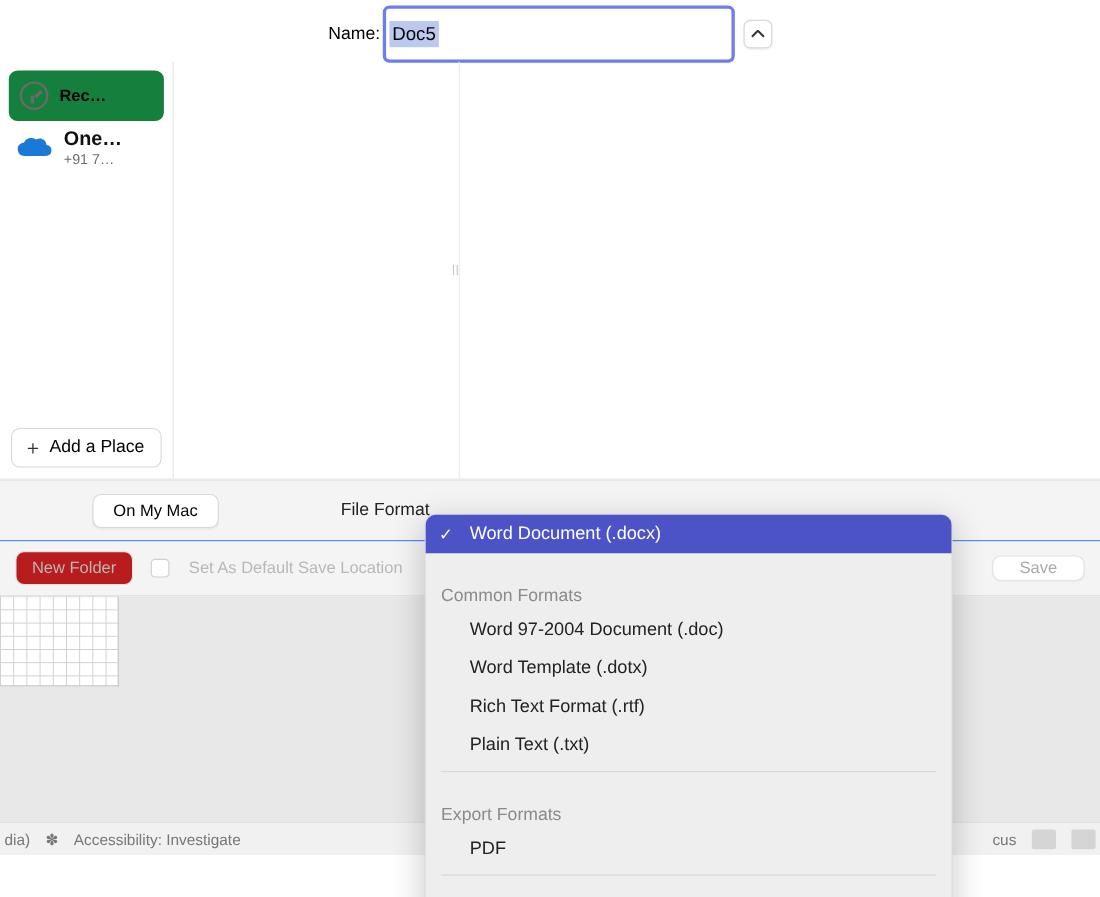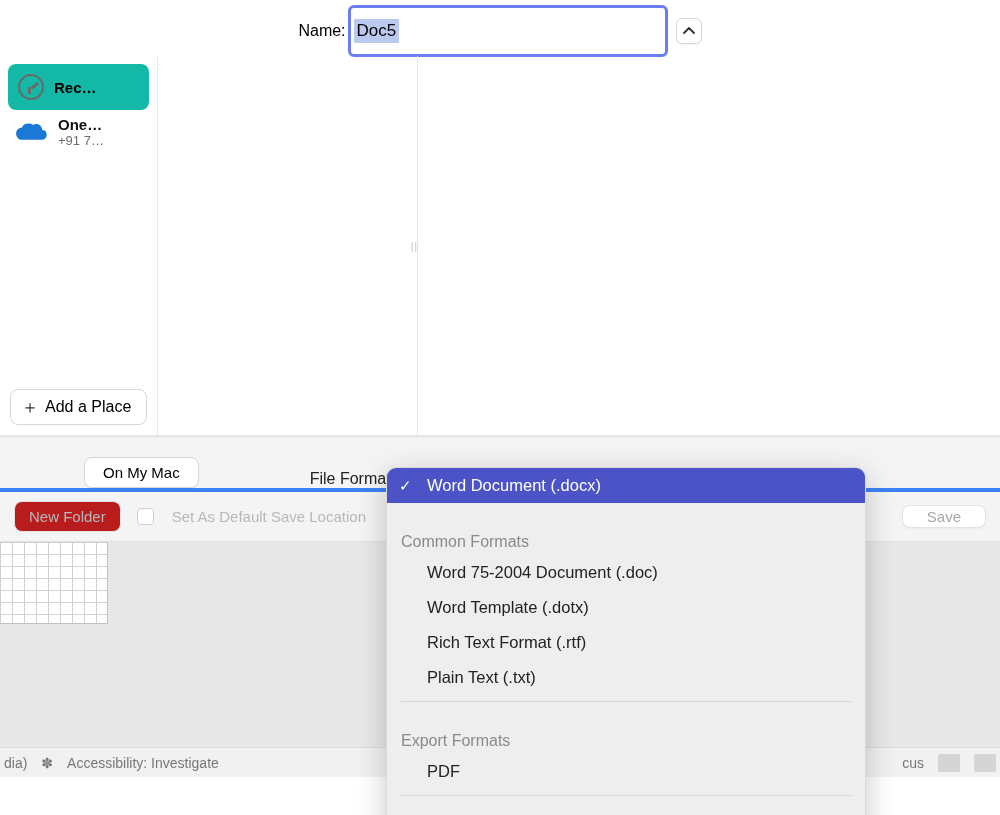--- a/index.html
+++ b/index.html
@@ -56,21 +56,21 @@
   }
   .sidebar-item {
     display: flex;
     align-items: center;
     gap: 10px;
     padding: 10px 10px;
     border-radius: 8px;
     cursor: pointer;
     font-size: 15px;
   }
-  .sidebar-item.active { background: #14b8a6; font-weight: 600; }
+  .sidebar-item.active { background: #15803d; font-weight: 600; }
   .clock-icon {
     width: 26px; height: 26px; border: 2.5px solid #6a6a6a; border-radius: 50%;
     position: relative; flex-shrink: 0;
   }
   .clock-icon::before, .clock-icon::after {
     content: ""; position: absolute; background: #6a6a6a; left: 50%; top: 50%;
     transform-origin: left top;
   }
   .clock-icon::before { width: 8px; height: 2.5px; transform: rotate(-40deg); }
   .clock-icon::after  { width: 7px; height: 2.5px; transform: rotate(90deg); }
@@ -79,21 +79,21 @@
   }
   .onedrive-row {
     display: flex; align-items: center; gap: 10px; padding: 6px 6px;
     cursor: pointer;
   }
   .cloud-icon {
     width: 34px; height: 22px; position: relative; flex-shrink: 0;
   }
   .cloud-icon svg { width: 34px; height: 22px; }
   .od-text { display: flex; flex-direction: column; overflow: hidden; }
-  .od-title { font-size: 15px; font-weight: 600; color: #111; white-space: nowrap; overflow: hidden; text-overflow: ellipsis; }
+  .od-title { font-size: 18px; font-weight: 600; color: #111; white-space: nowrap; overflow: hidden; text-overflow: ellipsis; }
   .od-sub   { font-size: 13px; color: #6e6e6e; white-space: nowrap; overflow: hidden; text-overflow: ellipsis; }
   .add-place {
     position: absolute; bottom: 10px; left: 10px; right: 10px;
     border: 1px solid #d7d7d7; border-radius: 8px; background: #fff;
     padding: 8px 10px; font-size: 16px; display: flex; align-items: center; gap: 6px;
     cursor: pointer;
   }
   .plus { font-size: 18px; line-height: 1; color: #333; }
   .filecol {
     width: 260px; border-right: 1px solid #e8e8e8; position: relative;
@@ -101,24 +101,24 @@
   .splitter {
     position: absolute; right: -1px; top: 50%; transform: translateY(-50%);
     font-size: 10px; color: #bdbdbd; letter-spacing: 1px;
   }
   .preview { flex: 1; }
 
   
   .formatbar {
     background: #f4f4f4;
     border-top: 1px solid #e1e1e1;
-    border-bottom: 4px solid #3b82f6;
+    border-bottom: 1px solid #3b82f6;
     height: 56px;
     display: flex;
-    align-items: flex-end;
+    align-items: center;
     padding: 0 14px;
     gap: 5px;
     position: relative;
   }
   .pill-btn {
     background: #fff; border: 1px solid #d7d7d7; border-radius: 8px;
     padding: 6px 18px; font-size: 15px; cursor: pointer;
     box-shadow: 0 1px 1px rgba(0,0,0,0.04);
   }
   .pill-btn.on-my-mac { margin-left: 70px; }
@@ -282,21 +282,21 @@
     </span>
   </div>
 </div>
 
 <div class="dropdown">
   <div class="dd-item selected">
     <span class="check">✓</span>
     <span>Word Document (.docx)</span>
   </div>
   <div class="dd-header">Common Formats</div>
-  <div class="dd-item"><span>Word 75-2004 Document (.doc)</span></div>
+  <div class="dd-item"><span>Word 97-2004 Document (.doc)</span></div>
   <div class="dd-item"><span>Word Template (.dotx)</span></div>
   <div class="dd-item"><span>Rich Text Format (.rtf)</span></div>
   <div class="dd-item"><span>Plain Text (.txt)</span></div>
   <div class="dd-sep"></div>
   <div class="dd-header">Export Formats</div>
   <div class="dd-item"><span>PDF</span></div>
   <div class="dd-sep"></div>
   <div class="dd-header">Speciality Formats</div>
 
 </div>

